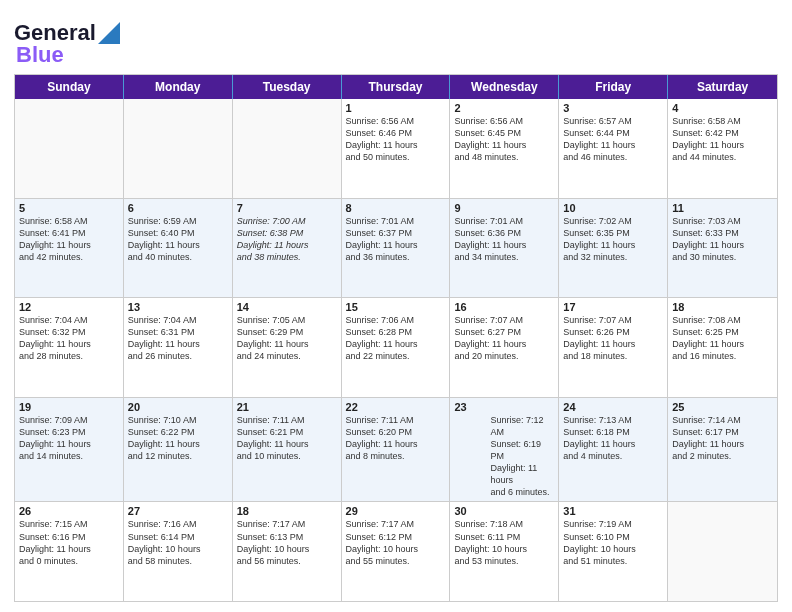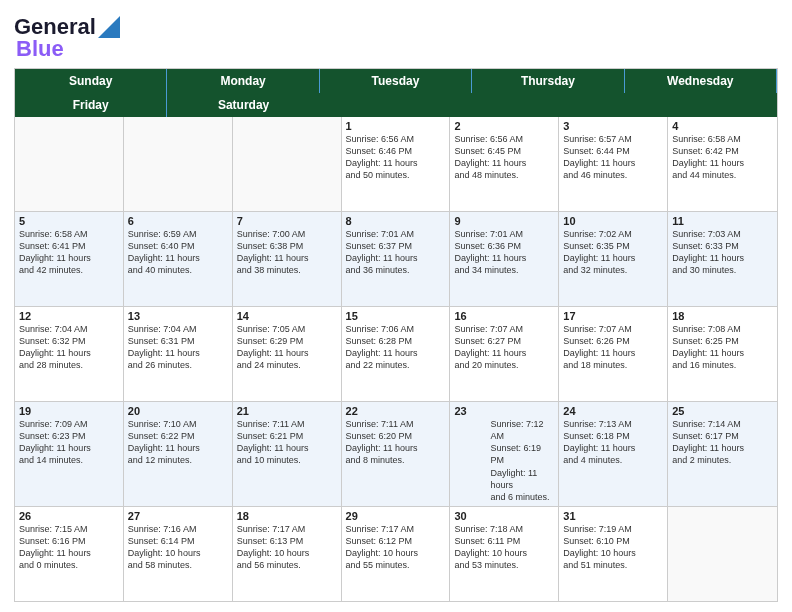--- a/index.html
+++ b/index.html
@@ -8,21 +8,21 @@
       background: #fff;
       width: 792px;
       height: 612px;
       overflow: hidden;
     }
     .page {
       width: 792px;
       height: 612px;
       display: flex;
       flex-direction: column;
-      padding: 10px 14px 10px 14px;
+      padding: 16px 14px 10px 14px;
     }
     .header {
       display: flex;
       justify-content: space-between;
       align-items: flex-start;
       margin-bottom: 6px;
     }
     .logo {
       display: flex;
       flex-direction: column;
@@ -43,22 +43,22 @@
       color: #444;
     }
     .calendar {
       flex: 1;
       display: flex;
       flex-direction: column;
       border: 1px solid #ccc;
     }
     .cal-header-row {
       display: grid;
-      grid-template-columns: repeat(5, 1fr);
-      background: #14532d;
+      grid-template-columns: repeat(7, 1fr);
+      background: #4c1d95;
     }
     .cal-header-cell {
       color: #fff;
       font-weight: bold;
       font-size: 12px;
       text-align: center;
       padding: 5px 2px;
       border-right: 1px solid #4a9ad4;
     }
     .cal-header-cell:last-child { border-right: none; }
@@ -181,21 +181,21 @@
           </div>
           <div class="cal-cell">
             <span class="day-number">6</span>
             <div class="cell-info" style="white-space: pre-line;">Sunrise: 6:59 AM
 Sunset: 6:40 PM
 Daylight: 11 hours
 and 40 minutes.</div>
           </div>
           <div class="cal-cell">
             <span class="day-number">7</span>
-            <div class="cell-info" style="white-space: pre-line;">Sunrise: 7:00 AM
+            <div class="cell-info" style="white-space: pre-line; font-style: italic;">Sunrise: 7:00 AM
 Sunset: 6:38 PM
 Daylight: 11 hours
 and 38 minutes.</div>
           </div>
           <div class="cal-cell">
             <span class="day-number">8</span>
             <div class="cell-info" style="white-space: pre-line;">Sunrise: 7:01 AM
 Sunset: 6:37 PM
 Daylight: 11 hours
 and 36 minutes.</div>

